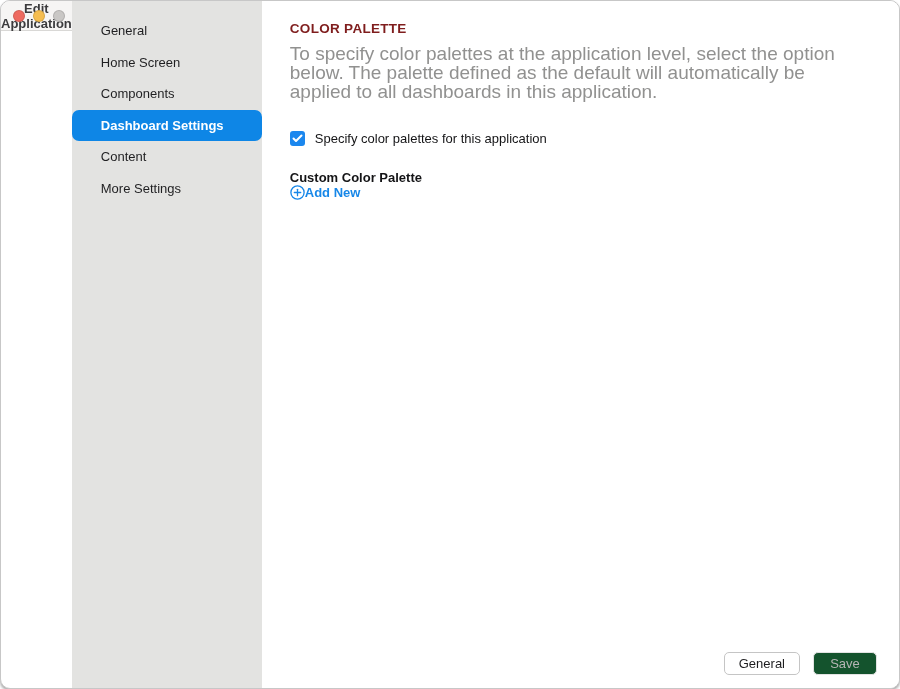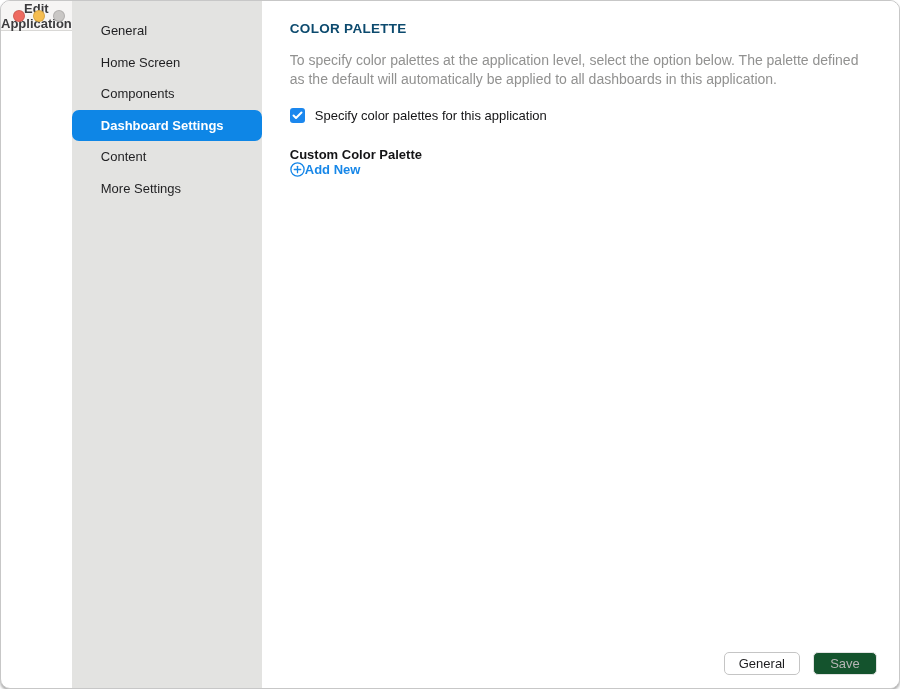--- a/index.html
+++ b/index.html
@@ -82,31 +82,31 @@
   .main {
     flex: 1;
     background: #ffffff;
     position: relative;
     padding: 20px 30px 0 28px;
   }
   .section-heading {
     font-size: 13.5px;
     font-weight: bold;
     letter-spacing: 0.3px;
-    color: #0c4a6e;
+    color: #7f1d1d;
   }
   .description {
-    margin-top: 15px;
-    font-size: 14px;
+    margin-top: 8px;
+    font-size: 19px;
     line-height: 19px;
     color: #919190;
     max-width: 600px;
   }
   .checkbox-row {
-    margin-top: 19px;
+    margin-top: 30px;
     display: flex;
     align-items: center;
     gap: 10px;
   }
   .checkbox {
     width: 15px; height: 15px;
     border-radius: 3px;
     background: var(--chk);
     display: inline-flex;
     align-items: center;

